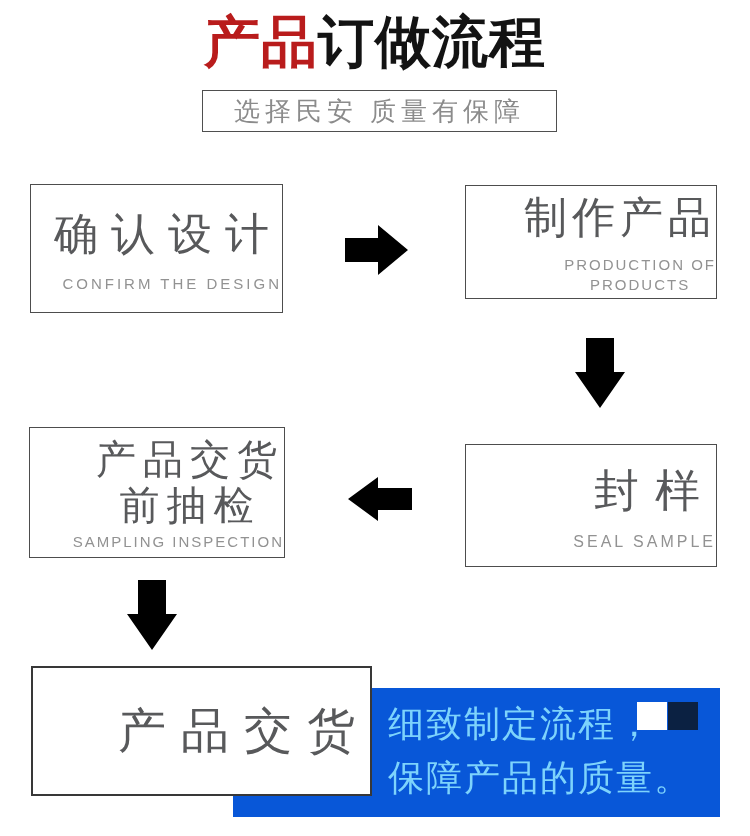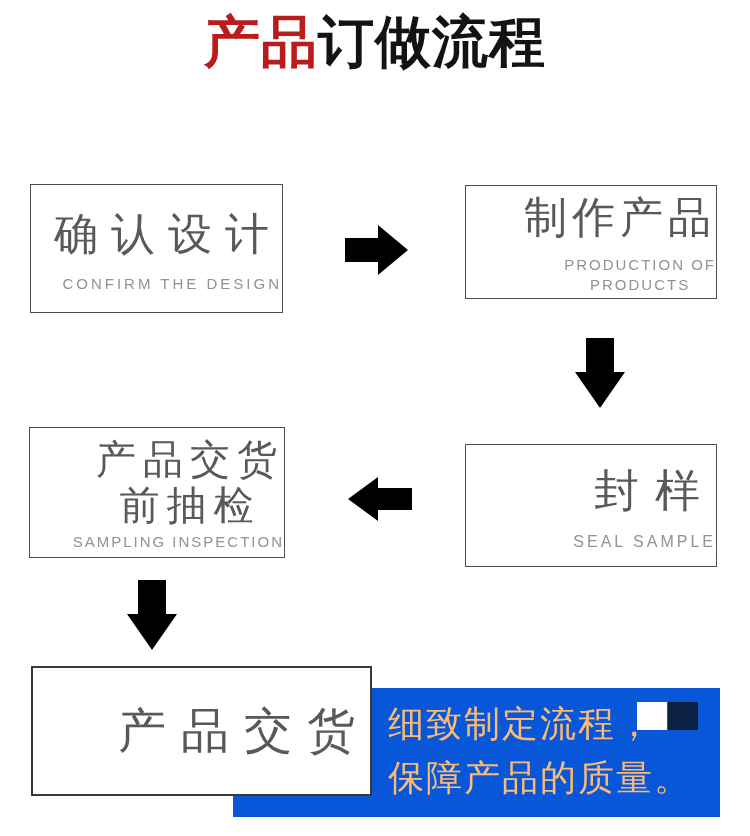--- a/index.html
+++ b/index.html
@@ -78,20 +78,23 @@
 </style>
 </head>
 <body>
 
 <div id="stage">
 
   <div class="title">
     <span style="color: #b91c1c;">产品</span><span style="color: rgb(19, 19, 19);">订做流程</span>
   </div>
 
+  <div class="subtitle-box">
+    <span class="txt">选择民安 质量有保障</span>
+  </div>
 
   <div class="step" id="step-1">
     <div class="zh">确认设计</div>
     <div class="en">CONFIRM THE DESIGN</div>
   </div>
 
   <div class="arrow" id="arrow-1">
     <svg width="63" height="50" viewBox="0 0 63 50" xmlns="http://www.w3.org/2000/svg">
       <polygon points="0,13 33,13 33,0 63,25 33,50 33,37 0,37" fill="#000000"></polygon>
     </svg>
@@ -132,21 +135,21 @@
 
   <div class="arrow" id="arrow-4">
     <svg width="50" height="70" viewBox="0 0 50 70" xmlns="http://www.w3.org/2000/svg">
       <polygon points="11,0 39,0 39,34 50,34 25,70 0,34 11,34" fill="#000000"></polygon>
     </svg>
   </div>
 
   <div class="callout" style="background: rgb(8, 87, 216);">
     <div class="sq sq-white" style="background: rgb(255, 255, 255);"></div>
     <div class="sq sq-navy" style="background: rgb(11, 33, 66);"></div>
-    <div class="lines" style="color: #fdba74;">
+    <div class="lines" style="color: #7dd3fc;">
       <div>细致制定流程，</div>
       <div>保障产品的质量。</div>
     </div>
   </div>
 
   <div class="step" id="step-5">
     <div class="zh">产品交货</div>
   </div>
 
 </div>

